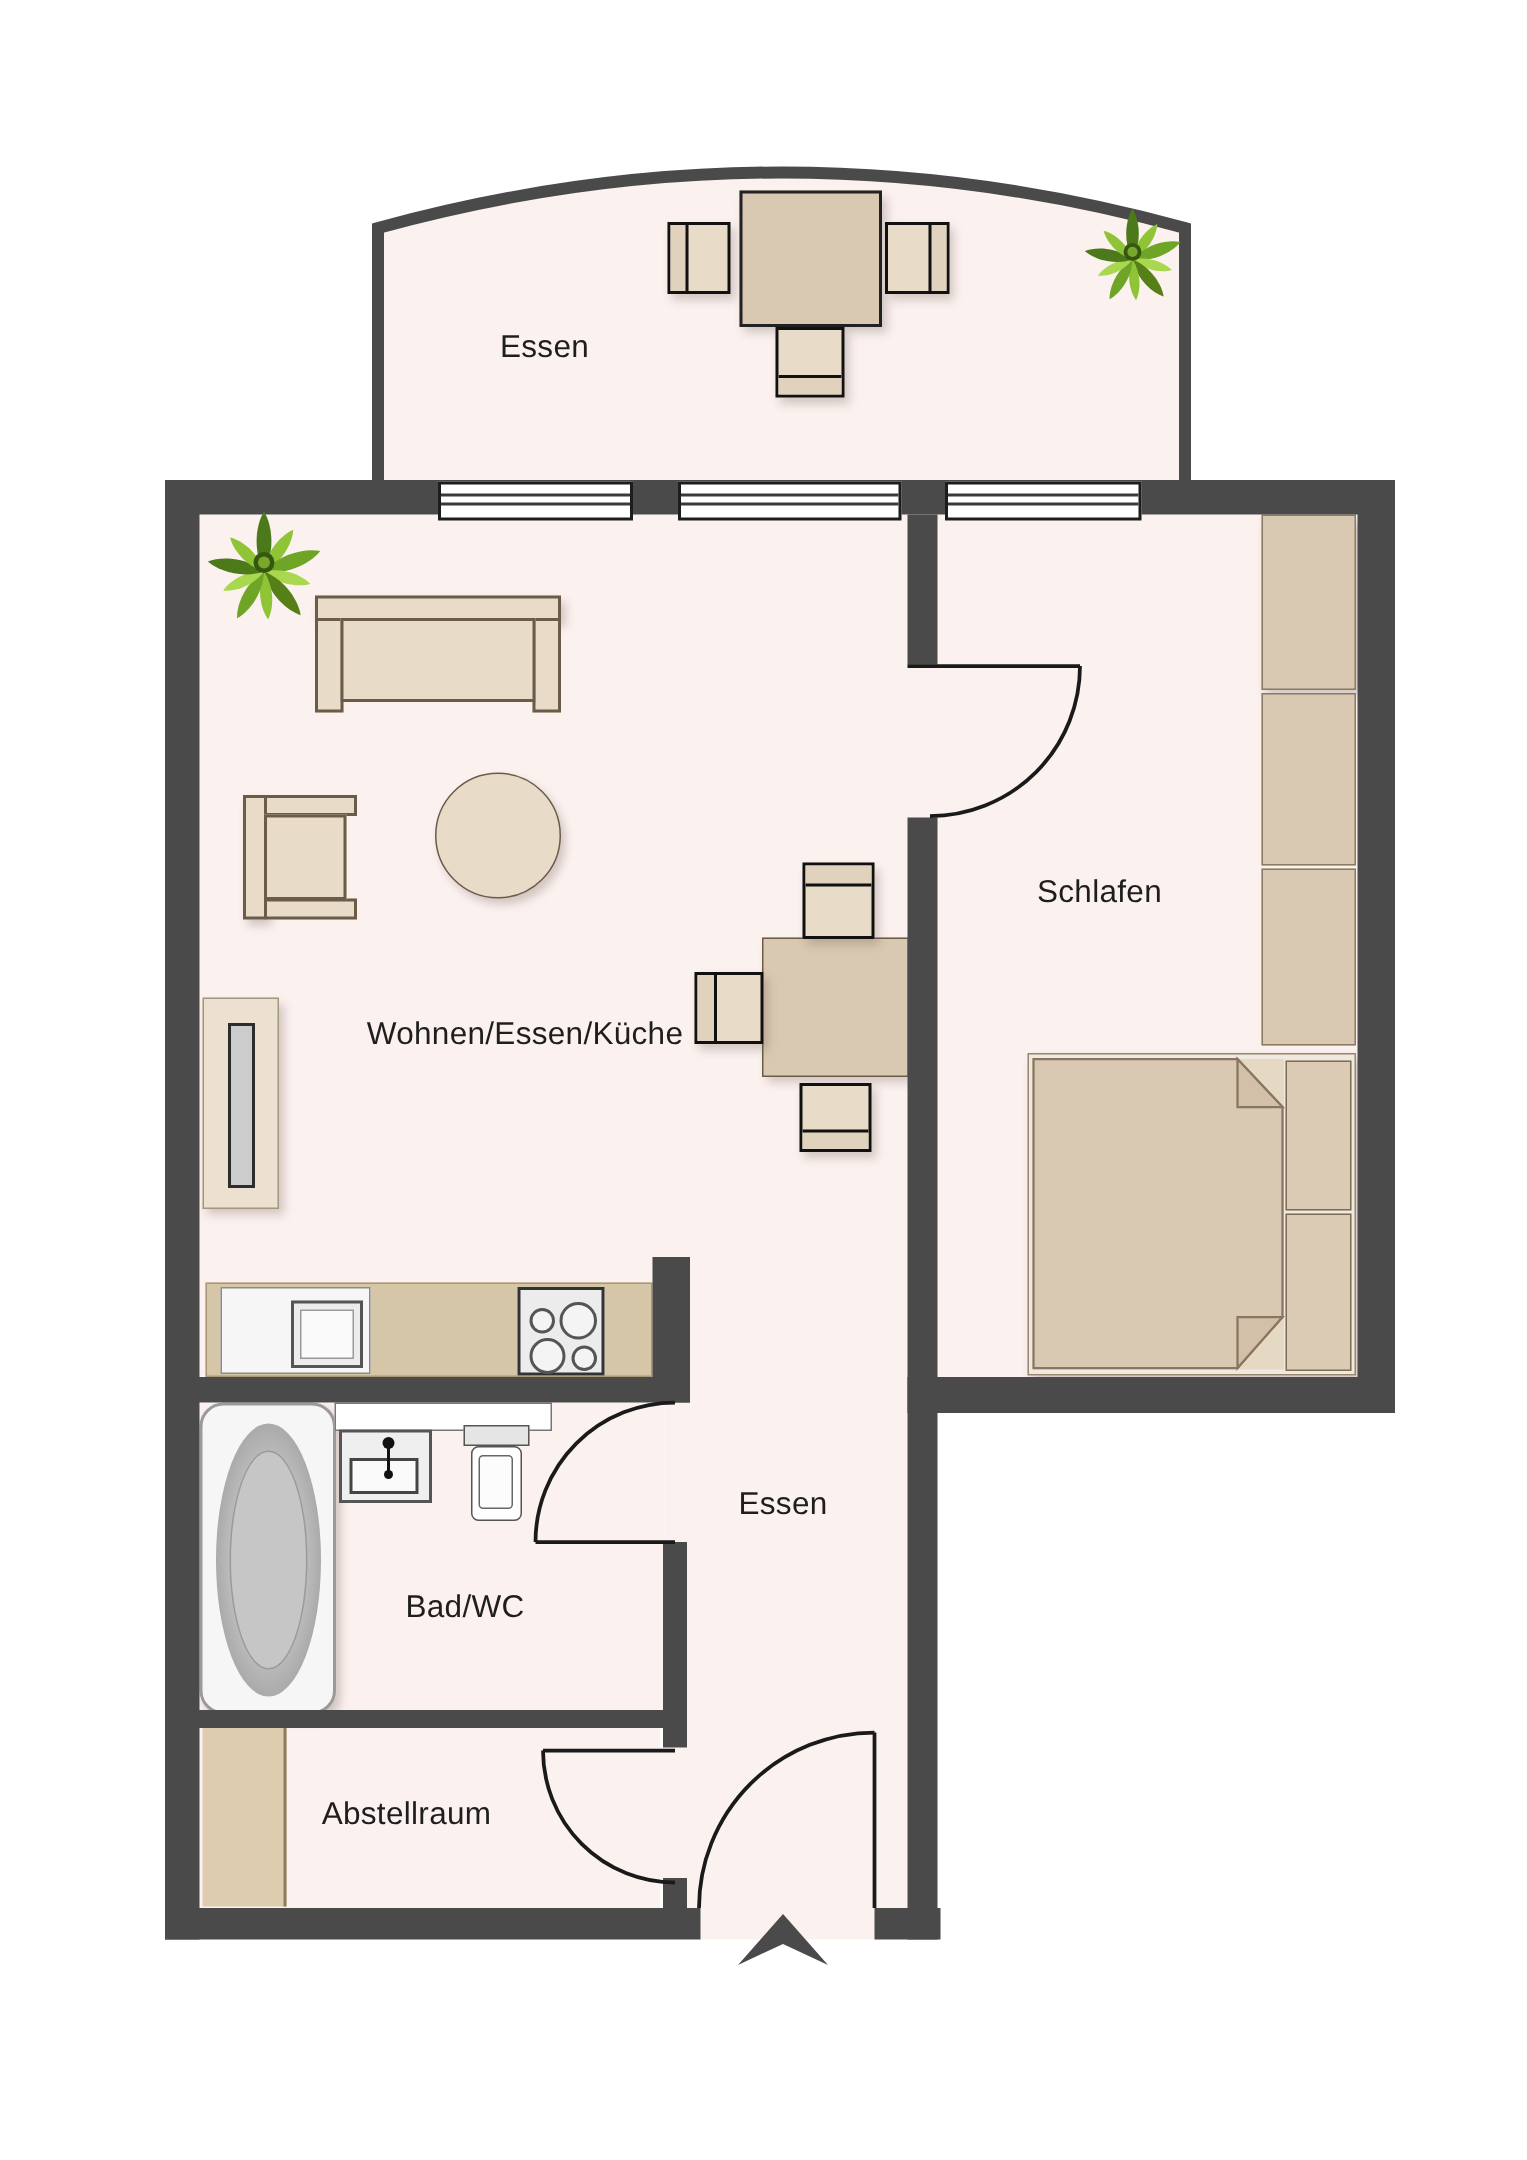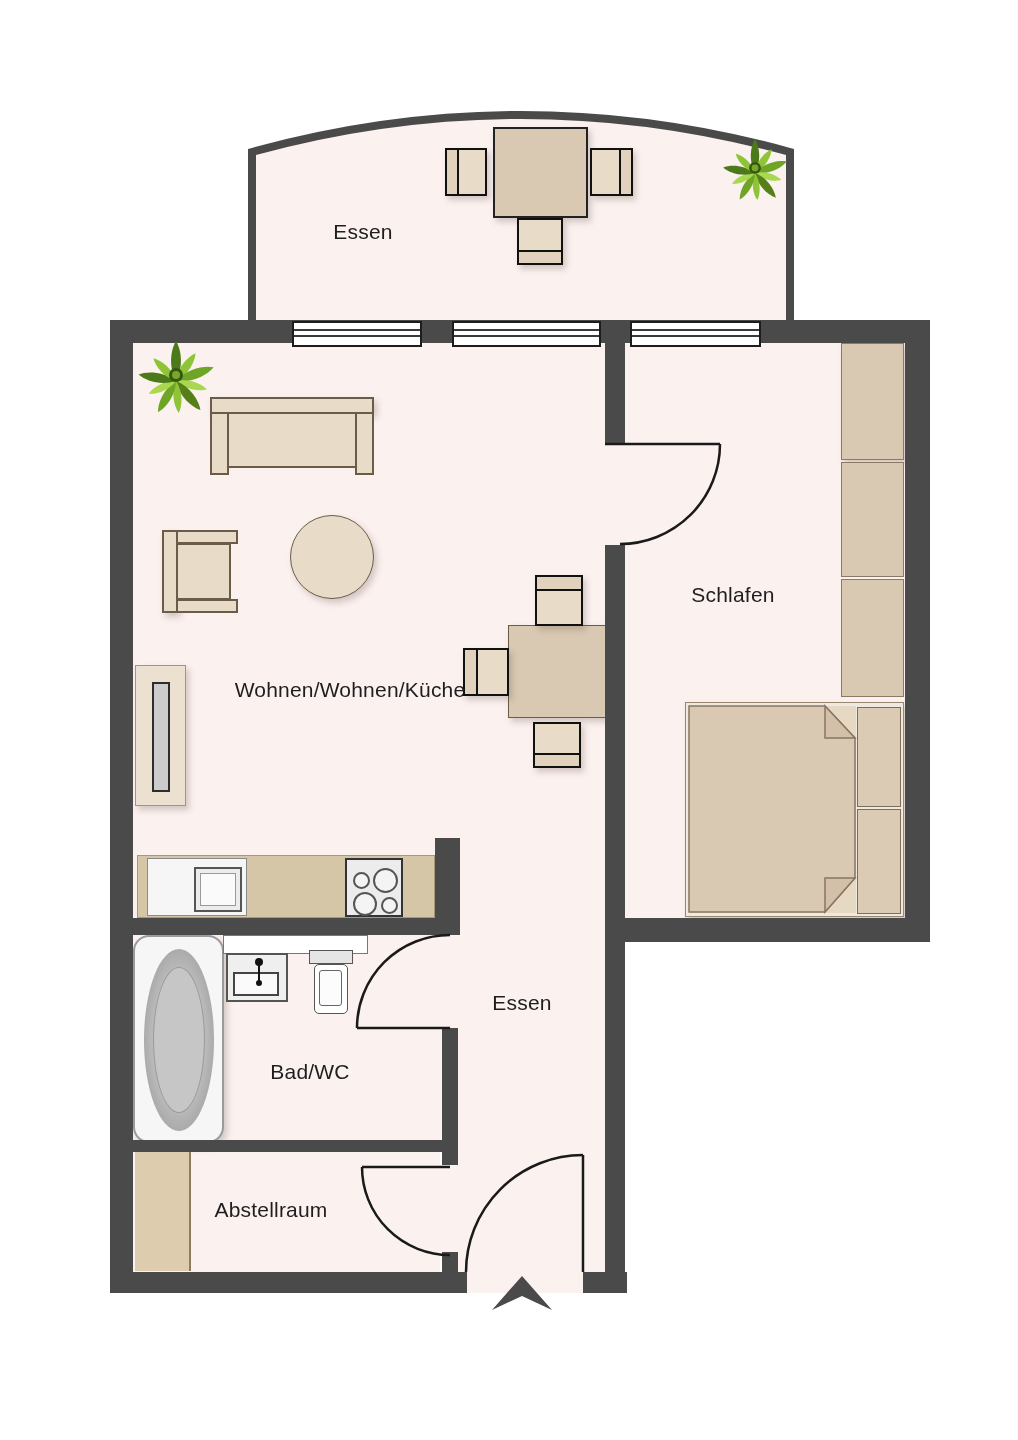--- a/index.html
+++ b/index.html
@@ -194,19 +194,19 @@
         <circle cx="0" cy="-6" r="7" fill="#35570f"></circle>
         <circle cx="0" cy="-6" r="4" fill="#77a82c"></circle>
       </g>
     </g>
     <g transform="translate(755,173) scale(0.85)">
       <use href="#leaves"></use>
     </g>
   </svg>
 
   <span class="room-label" style="left:363px;top:232px">Essen</span>
-  <span class="room-label" style="left:350px;top:690px">Wohnen/Wohnen/Küche</span>
+  <span class="room-label" style="left:350px;top:690px">Wohnen/Essen/Küche</span>
   <span class="room-label" style="left:733px;top:595px">Schlafen</span>
   <span class="room-label" style="left:522px;top:1003px">Essen</span>
   <span class="room-label" style="left:310px;top:1072px">Bad/WC</span>
   <span class="room-label" style="left:271px;top:1210px">Abstellraum</span>
 
 </div>
 
 </body></html>

